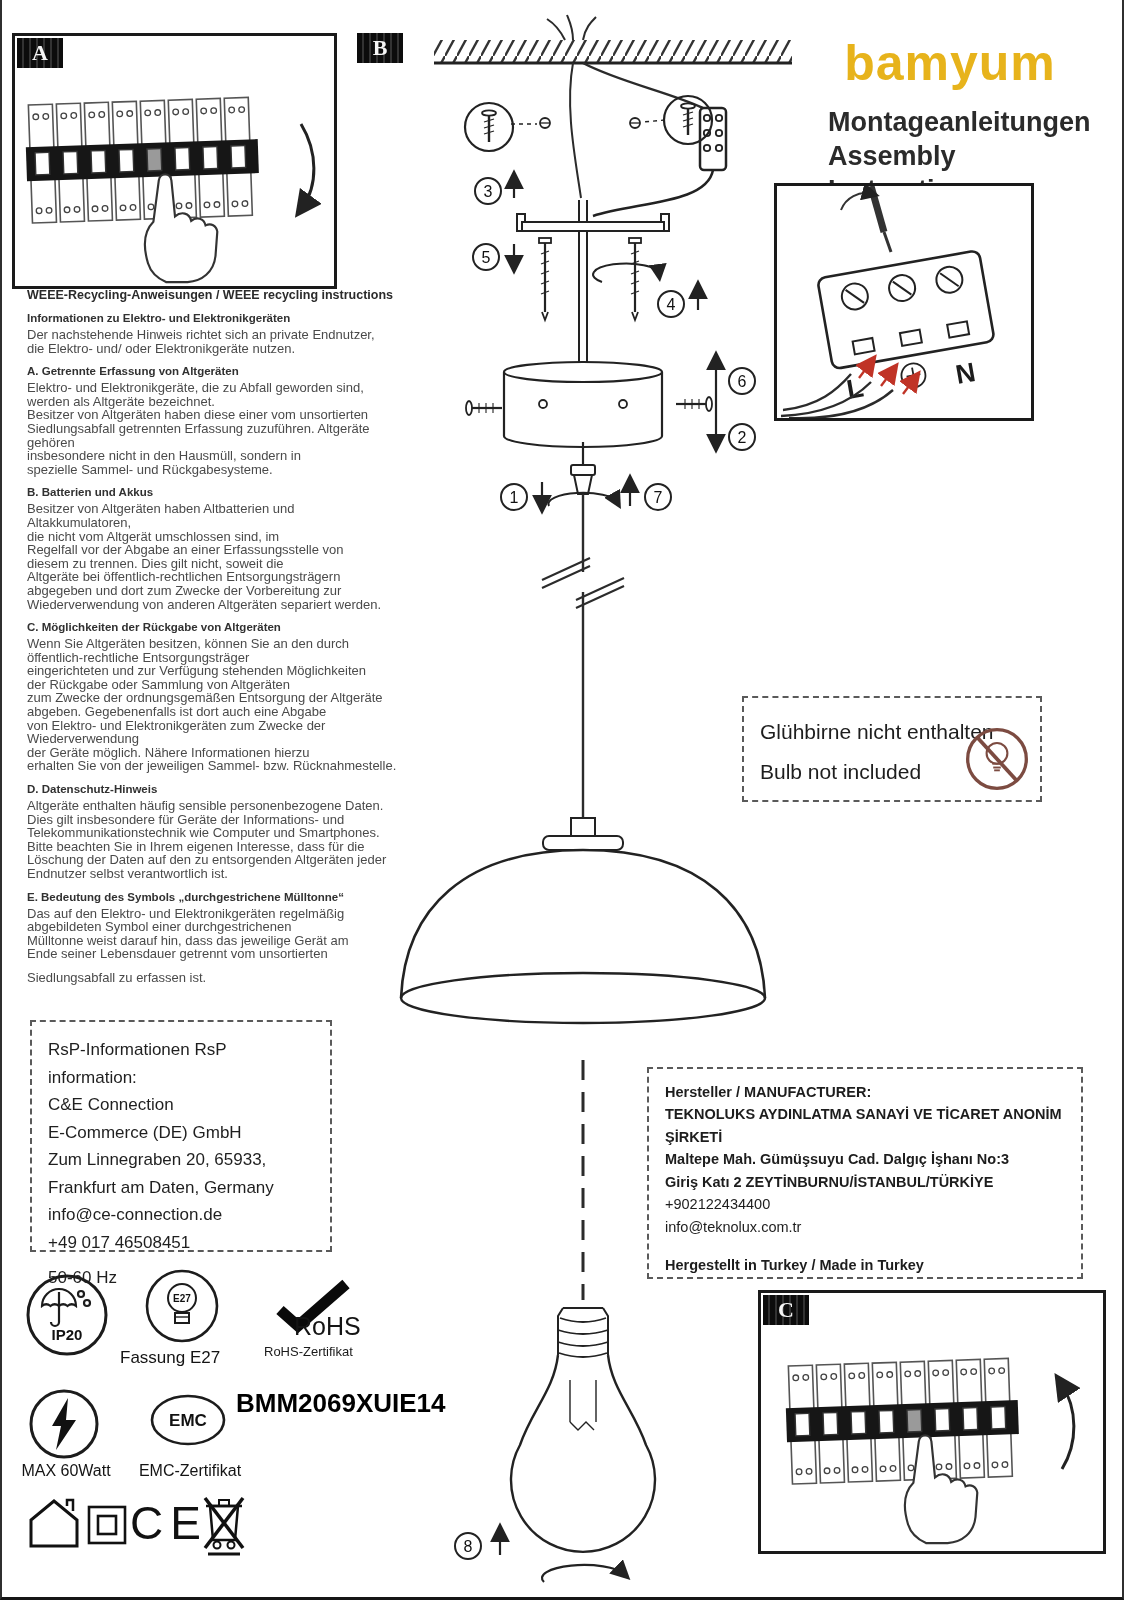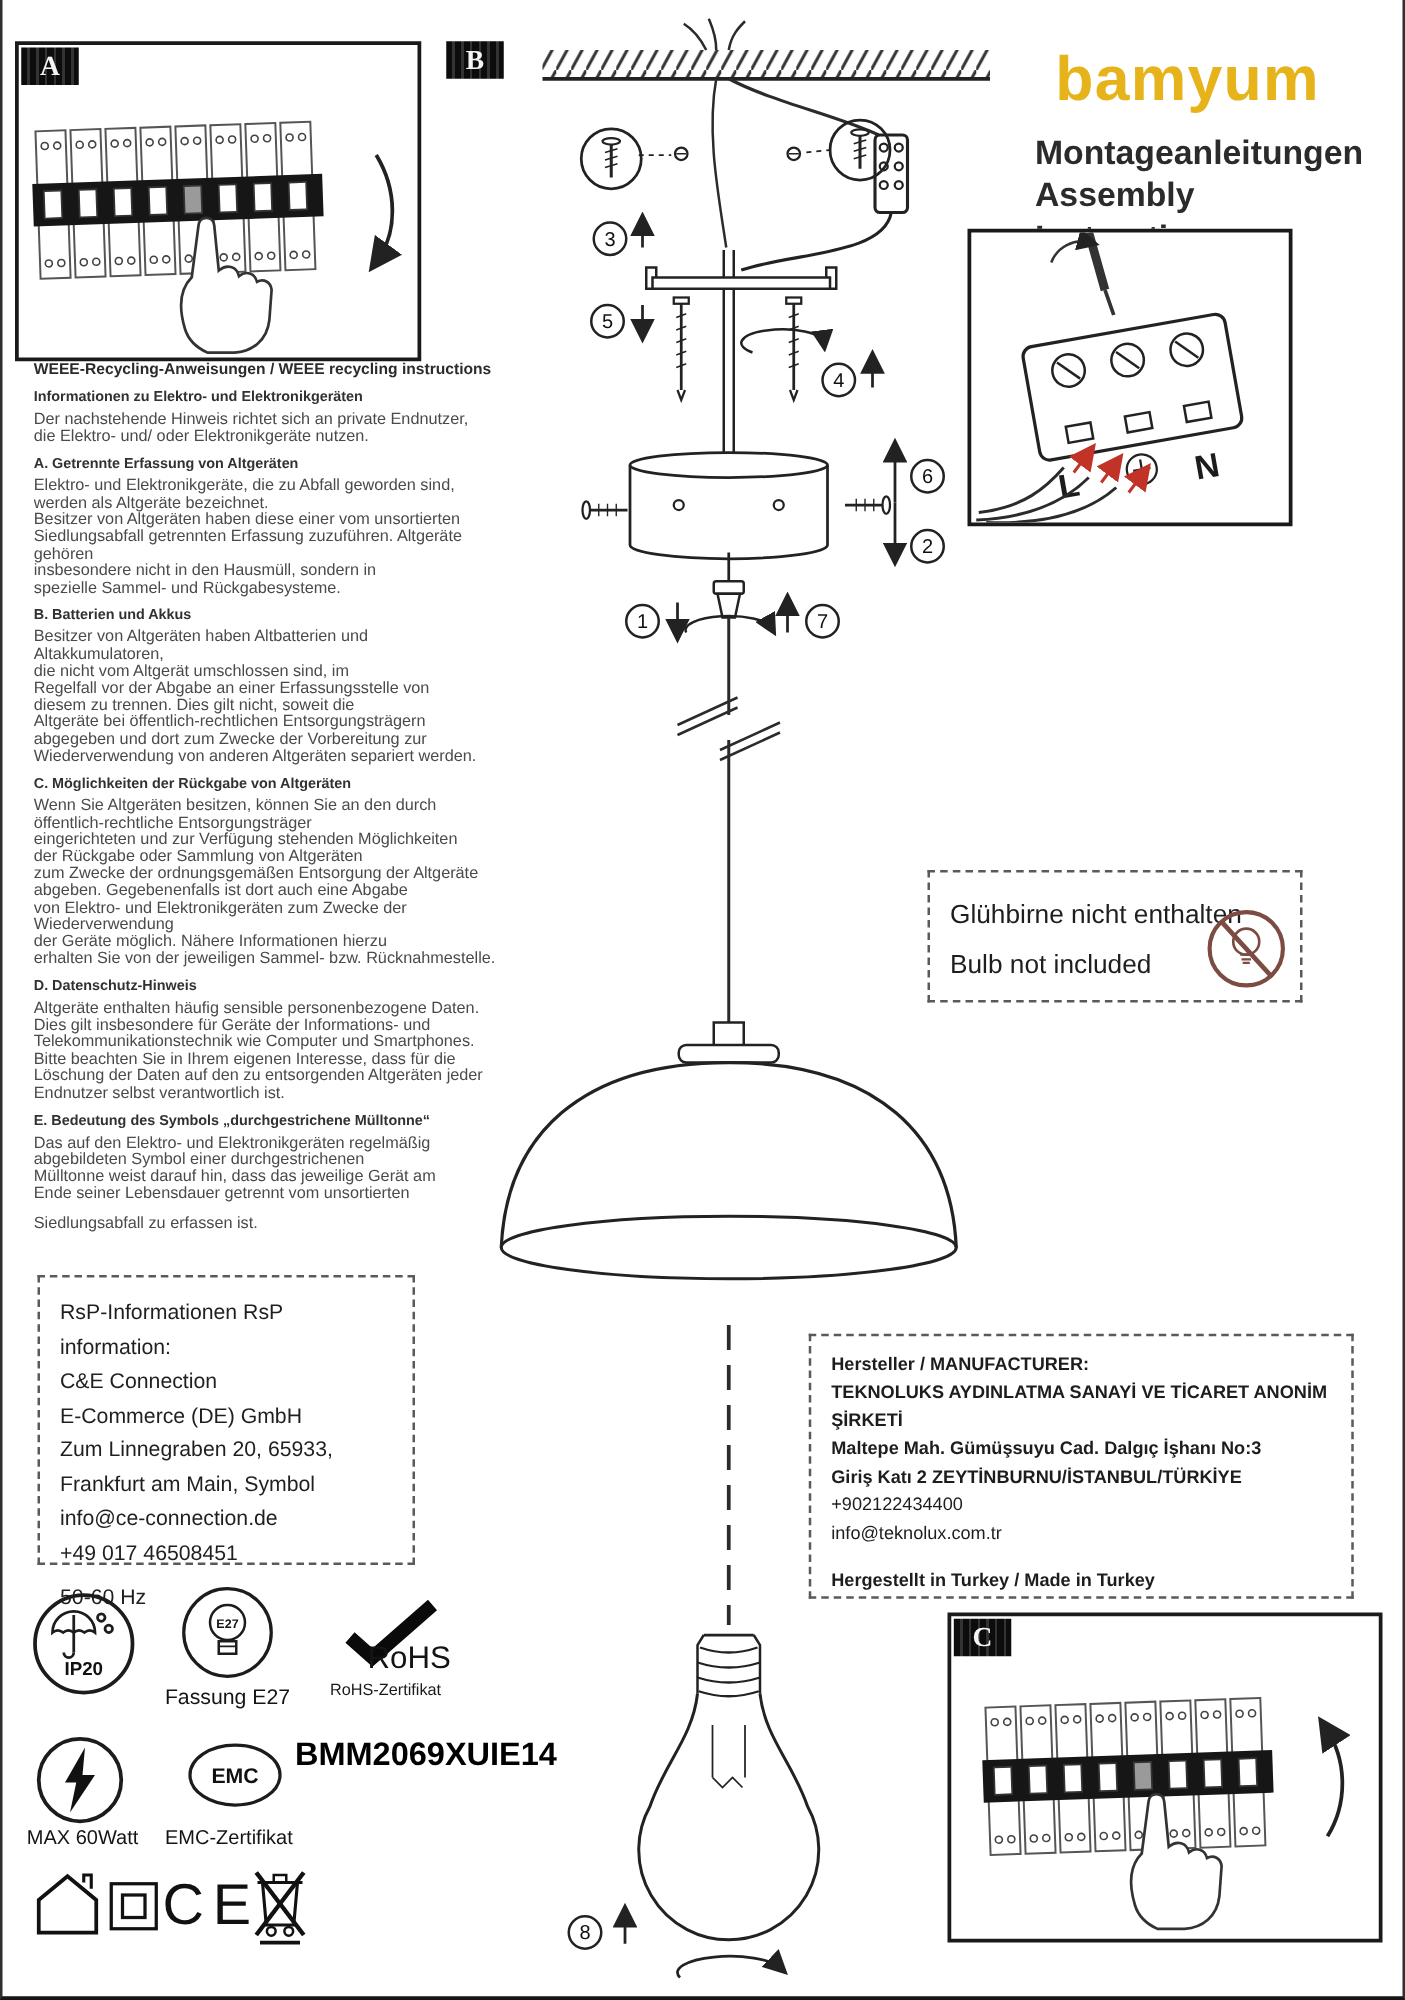--- a/index.html
+++ b/index.html
@@ -393,21 +393,21 @@
       <line x1="34" y1="49" x2="40" y2="49" stroke="#7c4b41" stroke-width="2"></line>
       <line x1="16" y1="14" x2="58" y2="60" stroke="#7c4b41" stroke-width="4"></line>
     </svg>
   </div>
 
   <div class="abs box-dash rsp" style="left:28px;top:1020px;width:302px;height:232px">
     <div>RsP-Informationen RsP information:</div>
     <div>C&amp;E Connection</div>
     <div>E-Commerce (DE) GmbH</div>
     <div>Zum Linnegraben 20, 65933,</div>
-    <div>Frankfurt am Main, Symbol</div>
+    <div>Frankfurt am Daten, Germany</div>
     <div>info@ce-connection.de</div>
     <div>+49 017 46508451</div>
     <div style="margin-top:8px">50-60 Hz</div>
   </div>
 
   <div class="abs box-dash mfr" style="left:645px;top:1067px;width:436px;height:212px">
     <div class="b">Hersteller / MANUFACTURER:</div>
     <div class="b">TEKNOLUKS AYDINLATMA SANAYİ VE TİCARET ANONİM ŞİRKETİ</div>
     <div class="b">Maltepe Mah. Gümüşsuyu Cad. Dalgıç İşhanı No:3</div>
     <div class="b">Giriş Katı 2 ZEYTİNBURNU/İSTANBUL/TÜRKİYE</div>
@@ -456,39 +456,39 @@
     <text x="43" y="68" text-anchor="middle" font-size="15" font-weight="bold" fill="#111">IP20</text>
   </svg>
 
   <svg class="abs" style="left:142px;top:1268px" width="76" height="76" viewBox="0 0 76 76">
     <circle cx="38" cy="38" r="35" fill="none" stroke="#1c1c1c" stroke-width="2.6"></circle>
     <circle cx="38" cy="30" r="14" fill="none" stroke="#1c1c1c" stroke-width="2"></circle>
     <rect x="31" y="45" width="14" height="10" fill="none" stroke="#1c1c1c" stroke-width="2"></rect>
     <line x1="31" y1="49" x2="45" y2="49" stroke="#1c1c1c" stroke-width="1.4"></line>
     <text x="38" y="34" text-anchor="middle" font-size="10" font-weight="bold" fill="#111">E27</text>
   </svg>
-  <div class="abs certlabel" style="left:118px;top:1348px;width:124px;text-align:center;font-size:17px">Fassung E27</div>
+  <div class="abs certlabel" style="left:118px;top:1348px;width:124px;text-align:left;font-size:17px">Fassung E27</div>
 
   <svg class="abs" style="left:272px;top:1278px" width="80" height="56" viewBox="0 0 80 56">
     <path d="M 6,32 L 24,48 L 72,6" fill="none" stroke="#0a0a0a" stroke-width="11"></path>
   </svg>
   <div class="abs certlabel" style="left:292px;top:1312px;font-size:25px">RoHS</div>
   <div class="abs" style="left:262px;top:1344px;font-size:13px;color:#1a1a1a">RoHS-Zertifikat</div>
 
   <svg class="abs" style="left:26px;top:1388px" width="72" height="72" viewBox="0 0 72 72">
     <circle cx="36" cy="36" r="33" fill="none" stroke="#1c1c1c" stroke-width="3"></circle>
     <polygon points="40,10 24,38 33,38 28,62 48,32 38,32" fill="#111"></polygon>
   </svg>
   <div class="abs certlabel" style="left:14px;top:1462px;width:100px;text-align:center;font-size:16px">MAX 60Watt</div>
 
   <svg class="abs" style="left:146px;top:1392px" width="80" height="58" viewBox="0 0 80 58">
     <ellipse cx="40" cy="28" rx="36" ry="24" fill="none" stroke="#1c1c1c" stroke-width="2.6"></ellipse>
     <text x="40" y="34" text-anchor="middle" font-size="17" font-weight="bold" fill="#111">EMC</text>
   </svg>
-  <div class="abs certlabel" style="left:130px;top:1462px;width:116px;font-size:16px">EMC-Zertifikat</div>
+  <div class="abs certlabel" style="left:130px;top:1462px;width:116px;text-align:center;font-size:16px">EMC-Zertifikat</div>
 
   <div class="abs" style="left:234px;top:1388px;font-size:26px;font-weight:bold;color:#000">BMM2069XUIE14</div>
 
   <svg class="abs" style="left:22px;top:1492px" width="60" height="60" viewBox="0 0 60 60">
     <path d="M 7,54 L 7,28 L 30,9 L 53,28 L 53,54 Z" fill="none" stroke="#111" stroke-width="3"></path>
     <path d="M 43,14 L 43,8 L 49,8 L 49,19" fill="none" stroke="#111" stroke-width="2.5"></path>
   </svg>
   <svg class="abs" style="left:84px;top:1504px" width="42" height="42" viewBox="0 0 42 42">
     <rect x="3" y="3" width="36" height="36" fill="none" stroke="#111" stroke-width="2.6"></rect>
     <rect x="12" y="12" width="18" height="18" fill="none" stroke="#111" stroke-width="2.6"></rect>

